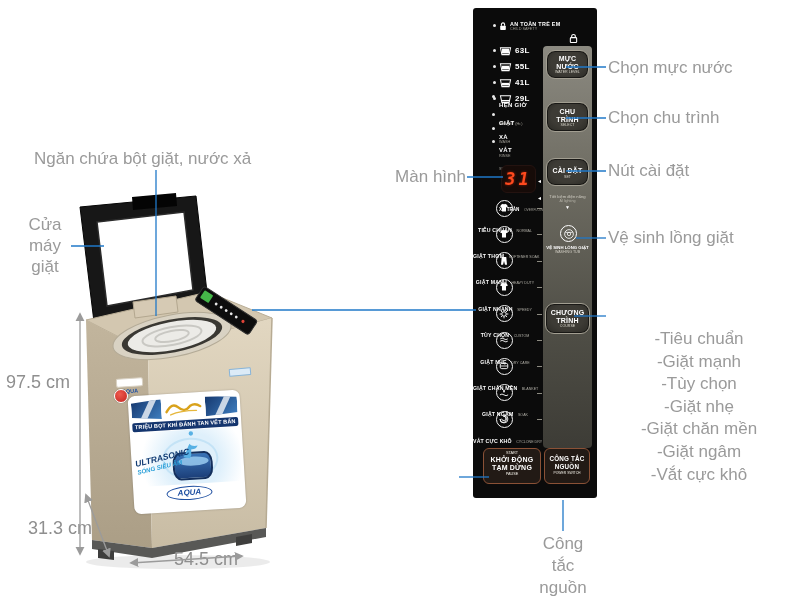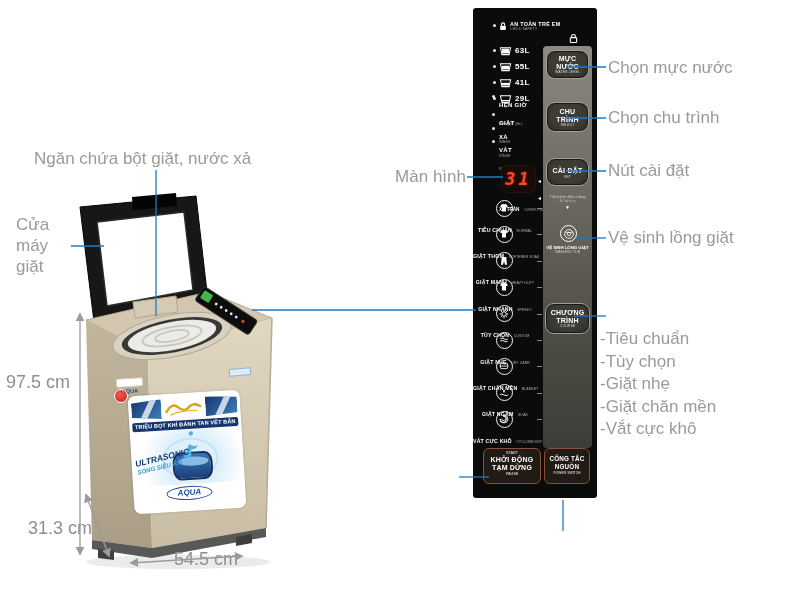--- a/index.html
+++ b/index.html
@@ -2,21 +2,21 @@
 <html><head>
 <meta charset="utf-8">
 <style>
   * { margin:0; padding:0; box-sizing:border-box; }
   html,body { background:#fff; }
   body { font-family:"Liberation Sans", sans-serif; }
   #stage { position:relative; width:800px; height:600px; background:#fff; overflow:hidden; }
 
   
   .ann { position:absolute; color:#9a9a9a; font-size:17px; line-height:21px; z-index:6; }
-  .ann.center { }
+  .ann.center { text-align:center; }
   .ann.right { text-align:right; }
   .dim { position:absolute; color:#8f8f8f; font-size:18px; z-index:6; }
 
   
   #panel { position:absolute; left:473px; top:8px; width:124px; height:490px;
            background:#0b0b0b; border-radius:3px; z-index:4; }
   .dot { width:3px; height:3px; border-radius:50%; background:#e8e8e8; display:inline-block; }
   .pr-abs { position:absolute; }
   .wrow { position:absolute; left:20px; display:flex; align-items:center; gap:3px; height:16px; }
   .wrow .bucket { width:13px; height:11px; }
@@ -412,26 +412,33 @@
   <div class="ann center" style="left:16px;top:214px;width:58px;">
     <div>Cửa</div>
     <div>máy</div>
     <div>giặt</div>
   </div>
   <div class="dim" style="left:6px;top:372px;">97.5 cm</div>
   <div class="dim" style="left:28px;top:518px;">31.3 cm</div>
   <div class="dim" style="left:174px;top:549px;">54.5 cm</div>
 
   <div class="ann right" style="left:380px;top:166px;width:86px;">Màn hình</div>
+  <div class="ann center" style="left:515px;top:533px;width:96px;line-height:22px;">
+    <div>Công</div>
+    <div>tắc</div>
+    <div>nguồn</div>
+  </div>
 
   <div class="ann" style="left:608px;top:57px;">Chọn mực nước</div>
   <div class="ann" style="left:608px;top:107px;text-align:right;">Chọn chu trình</div>
   <div class="ann" style="left:608px;top:160px;">Nút cài đặt</div>
   <div class="ann" style="left:608px;top:227px;">Vệ sinh lồng giặt</div>
   <div class="ann center" id="program-list" style="left:600px;top:328px;width:198px;line-height:22.6px;">
       <div>-Tiêu chuẩn</div>
+      <div>-Giặt mạnh</div>
       <div>-Tùy chọn</div>
       <div>-Giặt nhẹ</div>
       <div>-Giặt chăn mền</div>
+      <div>-Giặt ngâm</div>
       <div>-Vắt cực khô</div>
     </div>
 
 </div>
 
 </body></html>

